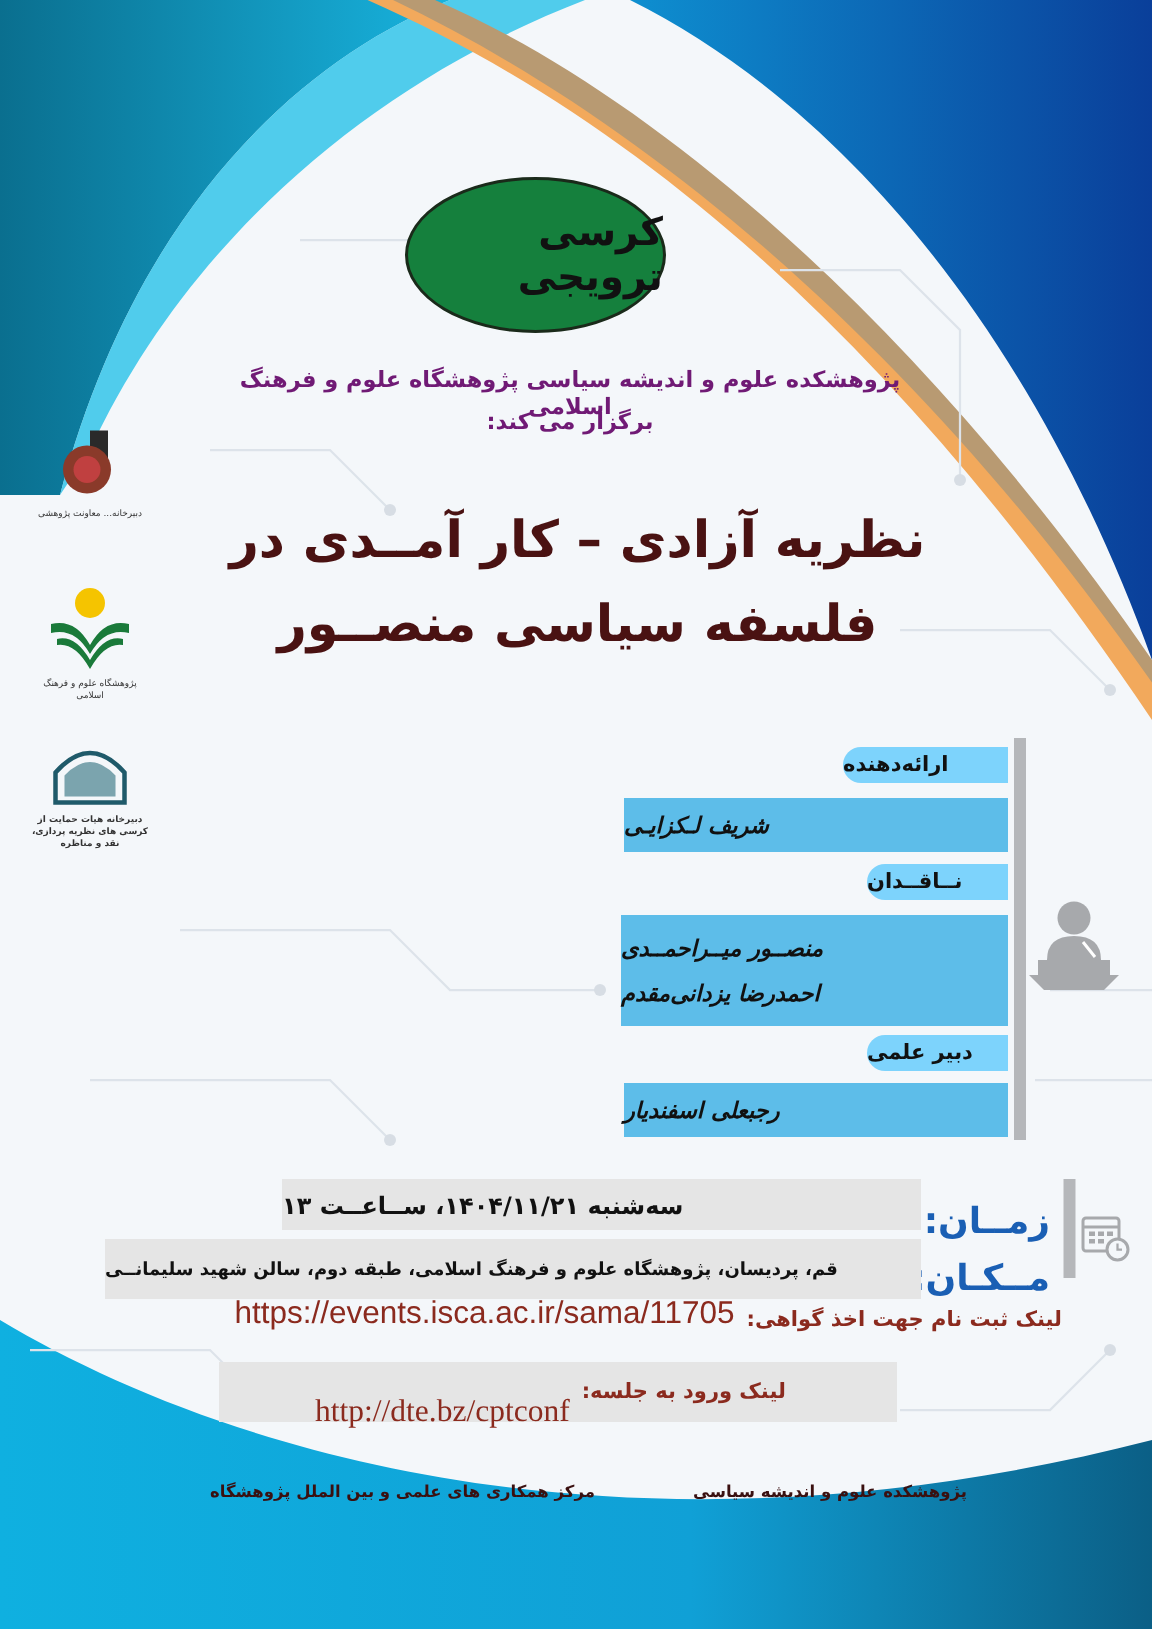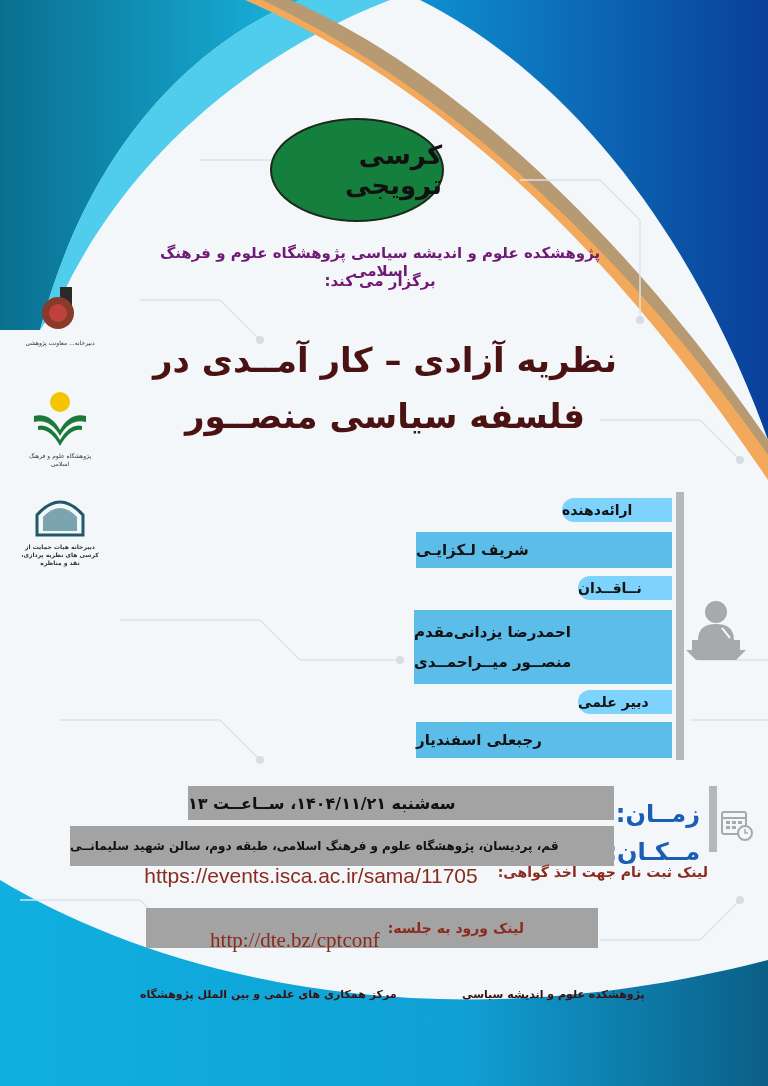--- a/index.html
+++ b/index.html
@@ -32,24 +32,24 @@
   .label-tab {
     position:absolute; background:#7dd3fc; height:24px;
     border-radius:14px 0 0 14px; display:flex; align-items:center; justify-content:flex-end;
     padding-right:10px; font-weight:bold; font-size:14px; color:#111; box-sizing:border-box;
   }
   .name-box {
     position:absolute; background:#5dbde9; display:flex; flex-direction:column; justify-content:center;
     align-items:flex-end; padding-right:10px; box-sizing:border-box;
     font-size:15px; color:#111; font-weight:600;
   }
-  .name-box div { line-height:30px; }
+  .name-box div { line-height:30px;font-style:italic; }
 
   .gray-bar {
-    position:absolute; background:#a3a3a3; display:flex; align-items:center; justify-content:flex-end;
+    position:absolute; background:#e5e5e5; display:flex; align-items:center; justify-content:flex-end;
     padding-right:10px; box-sizing:border-box; color:#111;
   }
   .ttl-blue { position:absolute; color:#1a5fb4; font-weight:bold; font-size:24px;margin-top:16px; }
   .link-red { color:#8b2a1e; }
   .footer-org { position:absolute; top:988px; font-weight:bold; font-size:11px; color:#3a1010; }
 </style>
 </head>
 <body>
 
 <svg class="bg" width="768" height="1086" viewBox="0 0 768 1086">
@@ -144,22 +144,22 @@
   <span>ارائه‌دهنده</span>
 </div>
 <div class="name-box rtl" style="left:416px; top:532px; width:256px; height:36px;">
   <div>شریف لـکزایـی</div>
 </div>
 
 <div class="label-tab rtl" style="left:578px; top:576px; width:94px;">
   <span>نــاقــدان</span>
 </div>
 <div class="name-box rtl" style="left:414px; top:610px; width:258px; height:74px;">
+  <div>منصــور میــراحمــدی</div>
   <div>احمدرضا یزدانی‌مقدم</div>
-  <div>منصــور میــراحمــدی</div>
 </div>
 
 <div class="label-tab rtl" style="left:578px; top:690px; width:94px;">
   <span>دبیر علمی</span>
 </div>
 <div class="name-box rtl" style="left:416px; top:722px; width:256px; height:36px;">
   <div>رجبعلی اسفندیار</div>
 </div>
 
 <svg class="abs" style="left:684px; top:598px;" width="64" height="66" viewBox="0 0 64 66">
@@ -186,21 +186,21 @@
 <div class="ttl-blue rtl" style="right:68px; top:784px;">زمــان:</div>
 <div class="gray-bar rtl" style="left:188px; top:786px; width:426px; height:34px; font-weight:bold; font-size:16px;">
   <span>سه‌شنبه ۱۴۰۴/۱۱/۲۱، ســاعــت ۱۳</span>
 </div>
 
 <div class="ttl-blue rtl" style="right:68px; top:822px;">مــکـان:</div>
 <div class="gray-bar rtl" style="left:70px; top:826px; width:544px; height:40px; font-size:12px; font-weight:600;">
   <span>قم، پردیسان، پژوهشگاه علوم و فرهنگ اسلامی، طبقه دوم، سالن شهید سلیمانــی</span>
 </div>
 
-<div class="abs" style="left:68px; top:864px; width:640px; display:flex; justify-content:flex-end; align-items:flex-start; gap:20px;">
+<div class="abs" style="left:68px; top:864px; width:640px; display:flex; justify-content:flex-end; align-items:flex-end; gap:8px;">
   <span class="link-red" style="font-family:'Liberation Sans',sans-serif; font-size:21px;">https://events.isca.ac.ir/sama/11705</span>
   <span class="link-red rtl" style="font-weight:bold; font-size:14px;">لینک ثبت نام جهت اخذ گواهی:</span>
 </div>
 
 <div class="gray-bar" style="left:146px; top:908px; width:452px; height:40px; justify-content:center; gap:8px;">
   <span class="link-red" style="font-family:Liberation Serif, serif; font-size:21px;margin-top:24px;">http://dte.bz/cptconf</span>
   <span class="link-red rtl" style="font-weight:bold; font-size:14px;">لینک ورود به جلسه:</span>
 </div>
 
 <div class="footer-org rtl" style="left:462px;">پژوهشکده علوم و اندیشه سیاسی</div>

